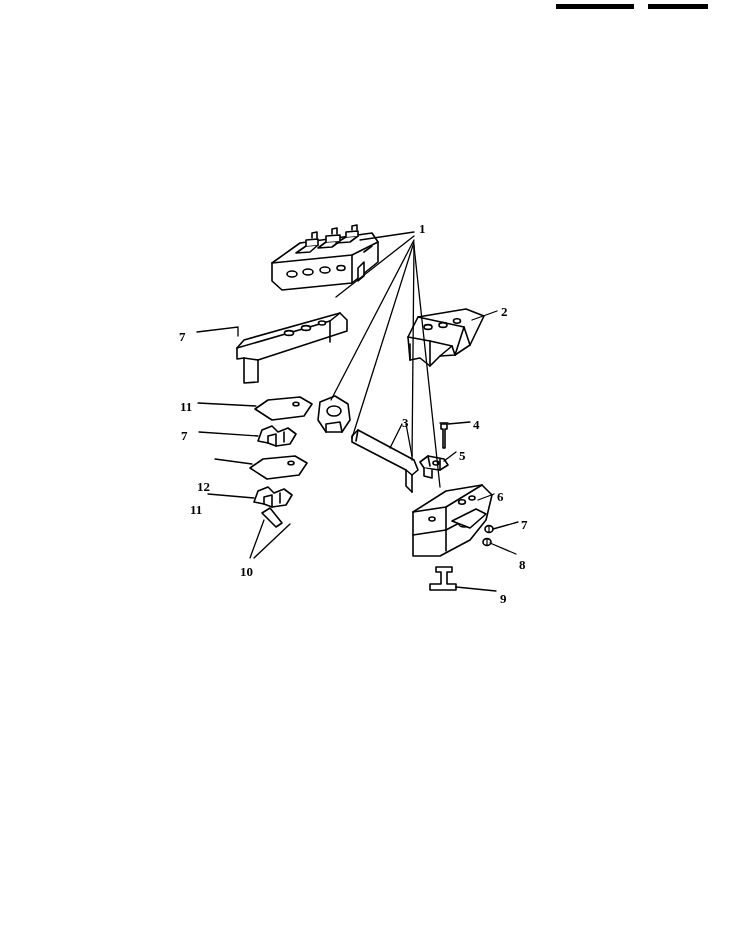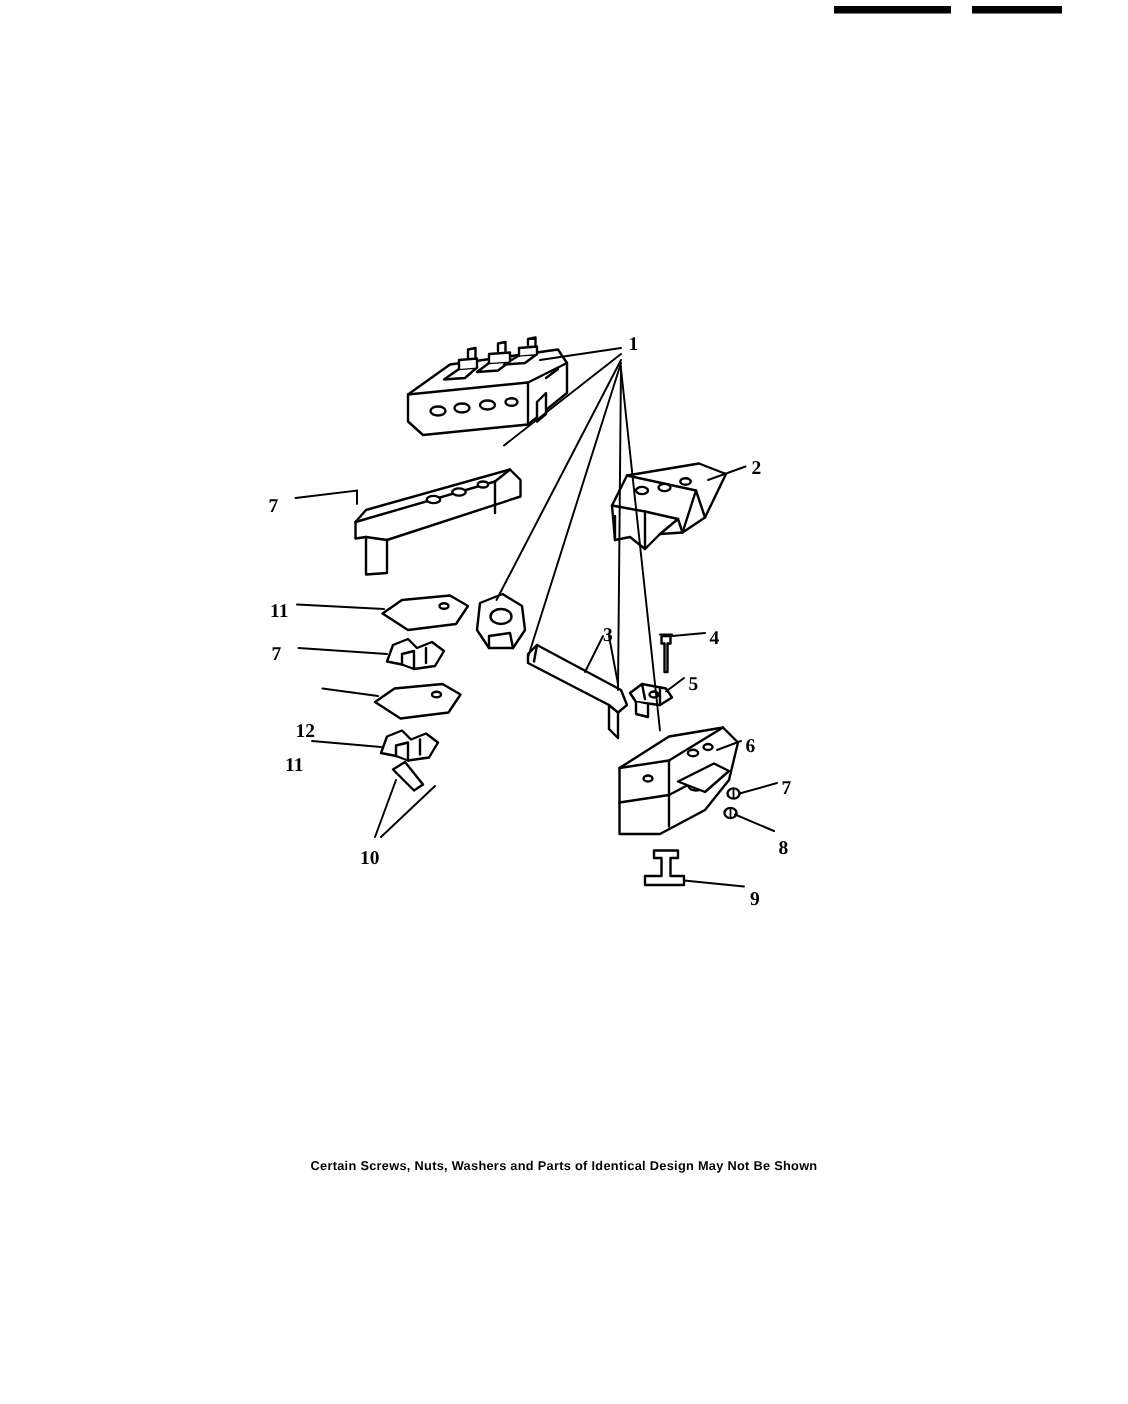--- a/index.html
+++ b/index.html
@@ -271,16 +271,15 @@
   <div class="callout" style="left:519px; top:558px;">8</div>
   <div class="callout" style="left:500px; top:592px;">9</div>
   <div class="callout" style="left:240px; top:565px;">10</div>
   <div class="callout" style="left:190px; top:491px;margin-top:12px;">11</div>
   <div class="callout" style="left:197px; top:456px;margin-top:24px;">12</div>
   <div class="callout" style="left:181px; top:429px;">7</div>
   <div class="callout" style="left:180px; top:400px;">11</div>
   <div class="callout" style="left:179px; top:330px;">7</div>
 
   <div class="footer">
-    <div class="footer-note">Certain Screws, Nuts, Washers and Parts of Identical Design May Not Be Shown</div>
   </div>
 
 </div>
 
 </body></html>

